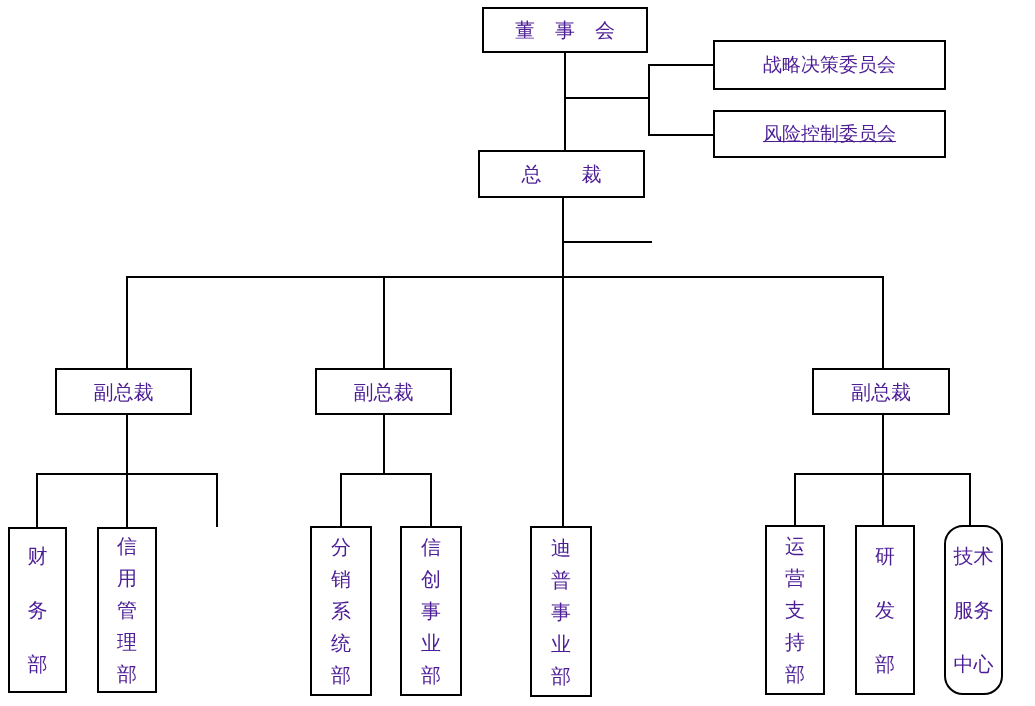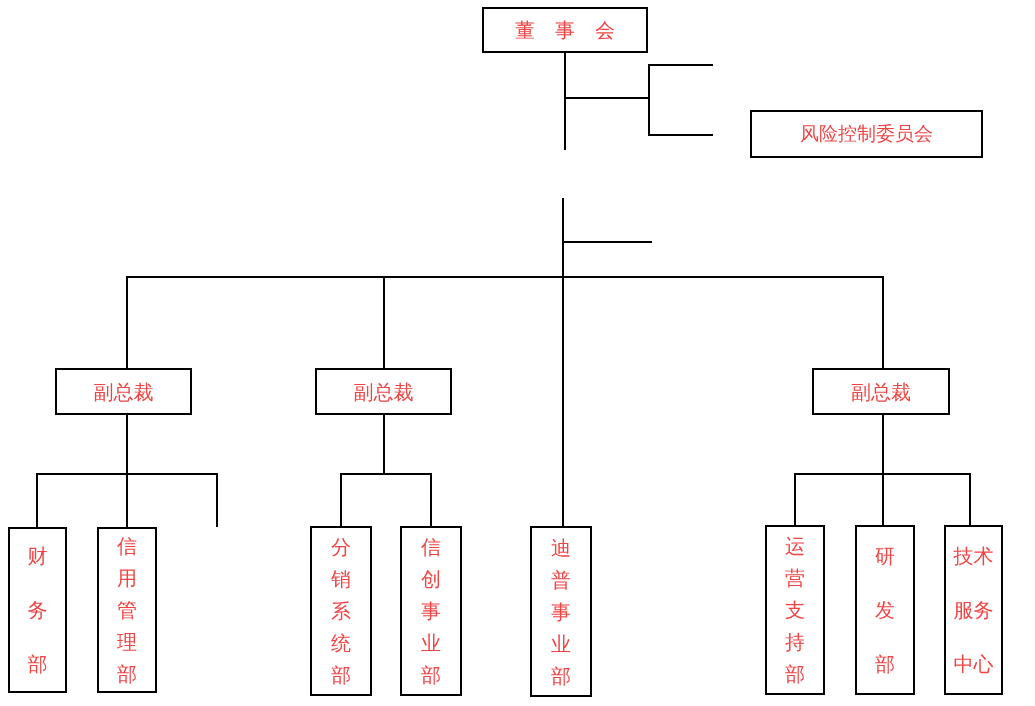--- a/index.html
+++ b/index.html
@@ -6,21 +6,21 @@
     margin: 0;
     padding: 0;
     background: #ffffff;
   }
   #canvas {
     position: relative;
     width: 1035px;
     height: 706px;
     background: #ffffff;
     font-family: "Liberation Serif", "DejaVu Serif", serif;
-    color: #ef4444;
+    color: #4c1d95;
     overflow: hidden;
   }
   .node {
     position: absolute;
     box-sizing: border-box;
     background: #ffffff;
     border: 2px solid #000000;
     display: flex;
     align-items: center;
     justify-content: center;
@@ -75,23 +75,25 @@
   <div class="vline" style="left:430px; top:473px; height:53px;"></div>
 
   <div class="vline" style="left:882px; top:415px; height:58px;"></div>
   <div class="hline" style="left:794px; top:473px; width:177px;"></div>
   <div class="vline" style="left:794px; top:473px; height:52px;"></div>
   <div class="vline" style="left:882px; top:473px; height:52px;"></div>
   <div class="vline" style="left:969px; top:473px; height:52px;"></div>
 
   <div class="node" style="left:482px; top:7px; width:166px; height:46px;">董　事　会</div>
 
+  <div class="node small-font" style="left:713px; top:40px; width:233px; height:50px;">战略决策委员会</div>
 
-  <div class="node small-font" style="left:750px; top:110px; width:233px; height:48px;">风险控制委员会</div>
+  <div class="node small-font" style="left:713px; top:110px; width:233px; height:48px;text-decoration:underline;">风险控制委员会</div>
 
+  <div class="node" style="left:478px; top:150px; width:167px; height:48px;">总　　裁</div>
 
 
   <div class="node" style="left:55px; top:368px; width:137px; height:47px;">副总裁</div>
 
   <div class="node" style="left:315px; top:368px; width:137px; height:47px;">副总裁</div>
 
   <div class="node" style="left:812px; top:368px; width:138px; height:47px;">副总裁</div>
 
   <div class="node lines-3" style="left:8px; top:527px; width:59px; height:166px;">财
 务
@@ -125,17 +127,17 @@
   <div class="node lines-5" style="left:765px; top:525px; width:60px; height:170px;">运
 营
 支
 持
 部</div>
 
   <div class="node lines-3" style="left:855px; top:525px; width:60px; height:170px;">研
 发
 部</div>
 
-  <div class="node lines-3" style="left:944px; top:525px; width:59px; height:170px;">技术
+  <div class="node lines-3" style="left:944px; top:525px; width:59px; height:170px;border-radius:19px;">技术
 服务
 中心</div>
 
 </div>
 
 </body></html>

